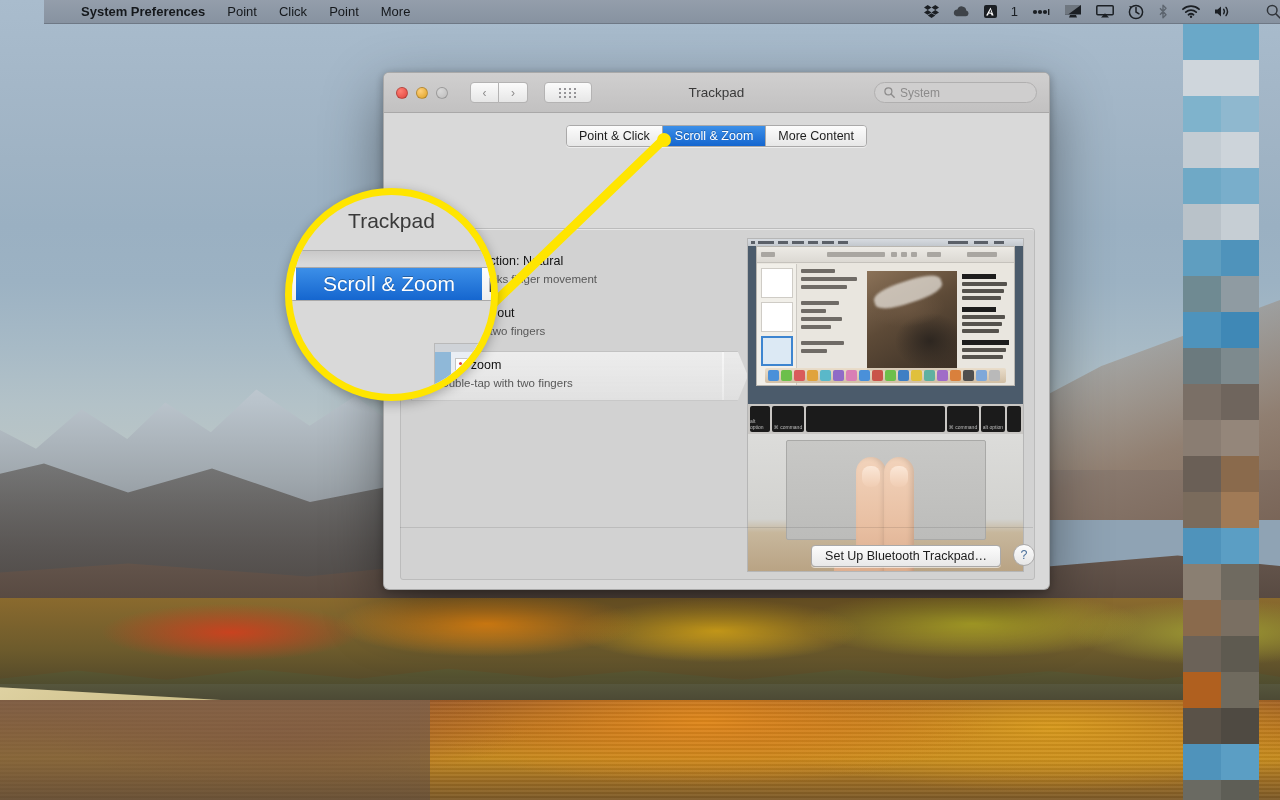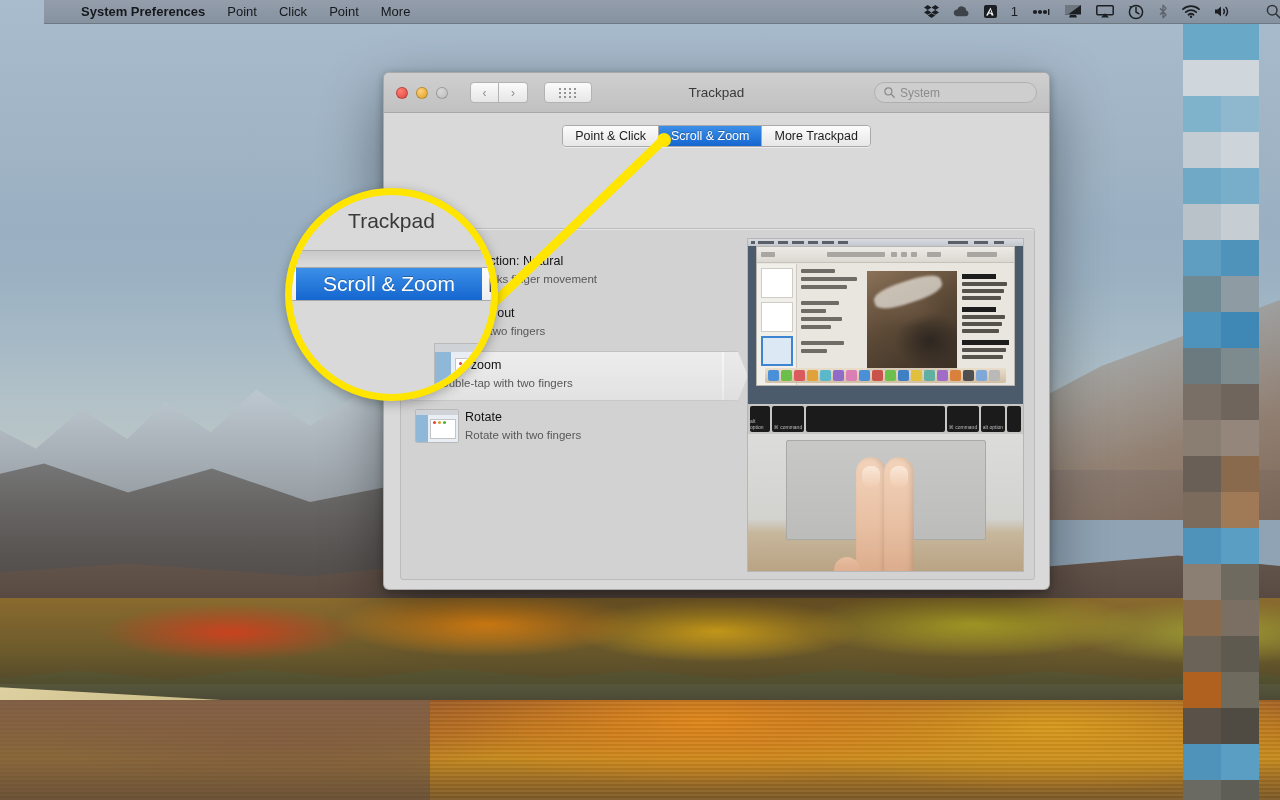--- a/index.html
+++ b/index.html
@@ -495,21 +495,21 @@
           <path d="M7 7l3.2 3.2" stroke="#8c8b8b" stroke-width="1.3" stroke-linecap="round"></path>
         </svg>
       <span>System</span>
     </div>
   </div>
 
   <div id="tabrow">
     <div class="tabs">
       <div class="tab">Point &amp; Click</div>
       <div class="tab active">Scroll &amp; Zoom</div>
-      <div class="tab">More Trackpad</div>
+      <div class="tab">More Content</div>
     </div>
   </div>
 
   <div id="pane">
 
     <div id="optionlist">
 
       <div class="opt">
         <span class="cbox on"></span>
         <span class="opt-txt">
@@ -527,34 +527,20 @@
       </div>
 
       <div class="opt selected">
         <span class="cbox on"></span>
         <span class="opt-txt">
           <span class="opt-title">Smart zoom</span><br>
           <span class="opt-sub">Double-tap with two fingers</span>
         </span>
       </div>
 
-      <div class="opt">
-        <span class="opt-thumb">
-          <span class="th-bar"></span>
-            <span class="th-side"></span>
-          <span class="th-win"></span>
-          <span class="th-dot" style="left:17px;background:#e0443e"></span>
-          <span class="th-dot" style="left:22px;background:#dea123"></span>
-          <span class="th-dot" style="left:27px;background:#4fae42"></span>
-        </span>
-        <span class="opt-txt">
-          <span class="opt-title">Rotate</span><br>
-          <span class="opt-sub">Rotate with two fingers</span>
-        </span>
-      </div>
 
     </div>
 
     <div id="demo">
       <div class="scr-top">
         <div class="scr-menubar">
           <i style="left:3px;width:4px"></i>
             <i style="left:10px;width:16px"></i>
           <i style="left:30px;width:10px"></i>
             <i style="left:44px;width:12px"></i>
@@ -641,20 +627,25 @@
 
       <div class="pad-area">
         <div class="pad"></div>
         <span class="finger" style="left:108px"></span>
         <span class="finger" style="left:136px"></span>
         <span class="thumb"></span>
       </div>
     </div>
   </div>
 
+  <div id="btnrow">
+    <span class="sep"></span>
+    <div id="setupbtn">Set Up Bluetooth Trackpad…</div>
+    <div id="helpbtn">?</div>
+  </div>
 </div>
 
 <svg id="callout-line">
   <line x1="416" y1="378" x2="663" y2="140" stroke="#ffe500" stroke-width="9" stroke-linecap="round"></line>
   <circle cx="664" cy="140" r="7" fill="#ffe500"></circle>
 </svg>
 
 <div id="magnifier">
   <div class="mag-inner">
     <div class="mag-title">Trackpad</div>

